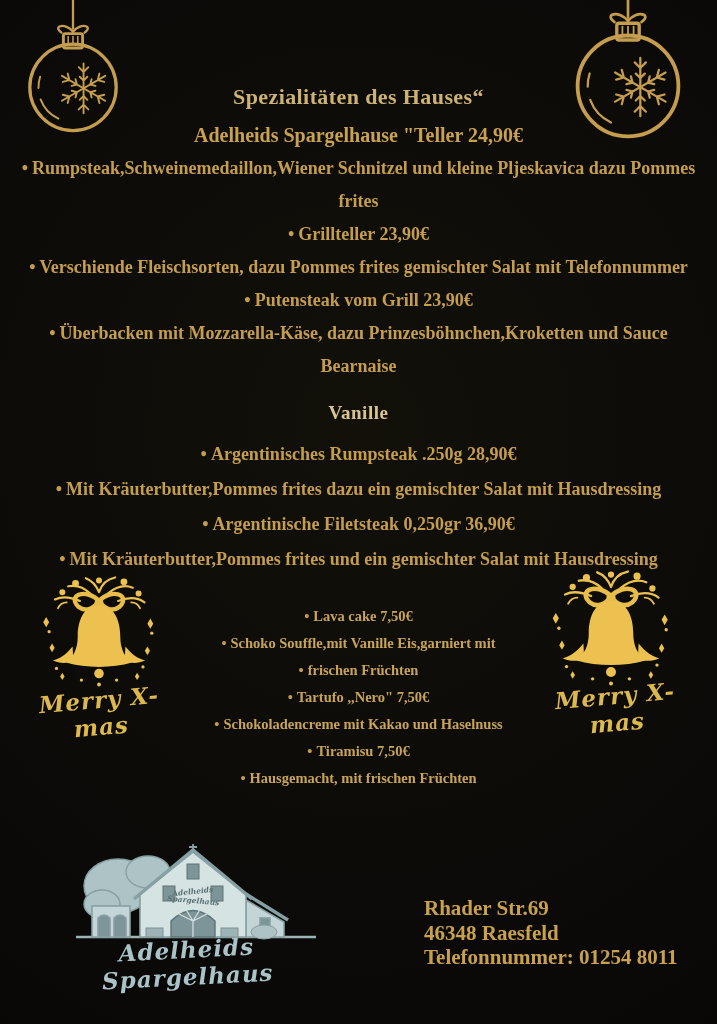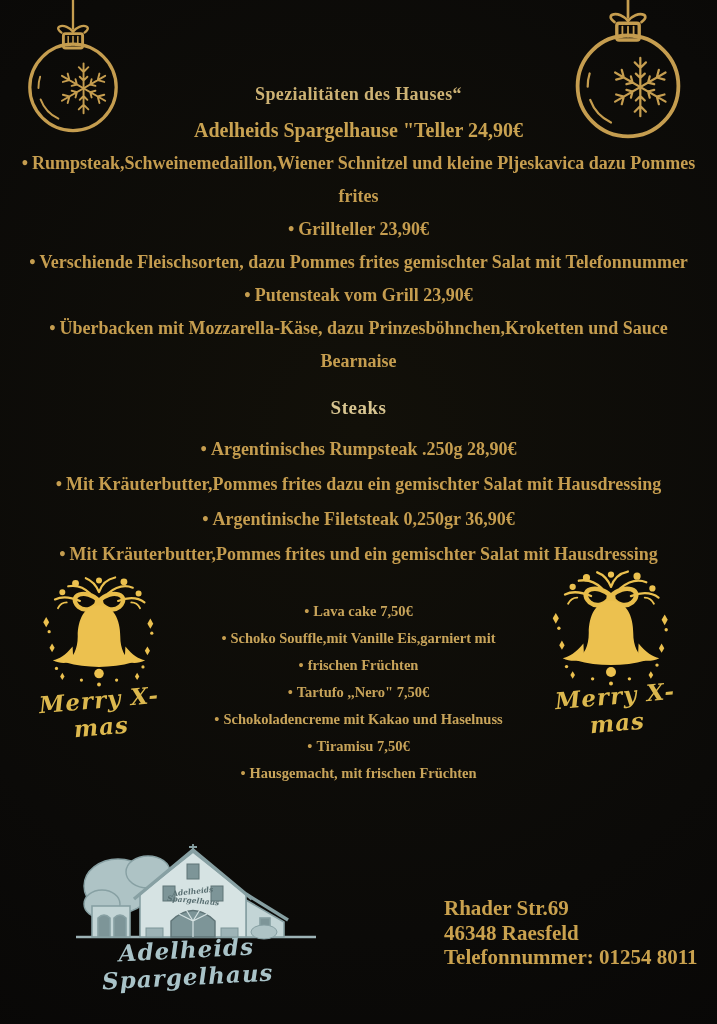--- a/index.html
+++ b/index.html
@@ -2,40 +2,40 @@
 <html><head>
 <meta charset="utf-8">
 <style>
   html,body { margin:0; padding:0; background:#000; }
   .page {
     position:relative; width:717px; height:1024px; overflow:hidden;
     background: radial-gradient(120% 90% at 50% 42%, #121009 0%, #0b0a08 55%, #060505 100%);
     font-family:"Liberation Serif", serif; font-weight:bold;
   }
   .content { position:relative; padding-top:84px; text-align:center; z-index:2; }
-  .title { font-size:18px; color:#cdb274; letter-spacing:.4px; }
+  .title { font-size:22px; color:#cdb274; letter-spacing:.4px; }
   .list  { margin-top:9px; }
   .item  { font-size:18px; line-height:33px; color:#c59d4f; white-space:pre-line; padding:0 5px; }
   .item .dot { color:#c59d4f; margin-right:4px; }
   .first-item { font-size:20px; color:#c9a251; }
   .heading-steaks { margin-top:18px; margin-bottom:12px; font-size:19px; line-height:24px; color:#d8c591; letter-spacing:.5px; }
   .steaks .item { line-height:35px; }
   .desert { margin-top:26px; }
   .heading-desert { font-size:15px; line-height:22px; color:#d2ba7e; }
   .desert-col { width:380px; margin:0 auto; }
   .desert-col .item:first-child { margin-top:12px; }
   .desert .item { font-size:14.5px; line-height:27px; color:#c8a45a; }
   .deco { position:absolute; z-index:1; }
   .script {
     position:absolute; z-index:2; text-align:center;
     font-family:"DejaVu Serif", serif; font-style:italic; font-weight:bold;
   }
   .merry { color:#dcb84e; font-size:23px; transform:rotate(-5deg); letter-spacing:1px; }
   .logo-script { color:#a9c3c8; font-size:23px; transform:rotate(-3deg); letter-spacing:1px; }
-  .address { position:absolute; left:444px; top:896px; z-index:2; text-align:left;
+  .address { position:absolute; left:424px; top:896px; z-index:2; text-align:left;
              color:#c9a14e; font-size:21px; line-height:24.5px; font-weight:bold; }
 </style>
 </head>
 <body>
 
 <div class="page">
 
   <svg class="deco" style="left:25px; top:0px; width:96px;" viewBox="0 0 100 140">
     <g fill="none" stroke="#c59d4f" stroke-width="2.4" stroke-linecap="round">
       <line x1="50" y1="0" x2="50" y2="30"></line>
@@ -91,21 +91,21 @@
       <div class="item first-item"><span>Adelheids Spargelhause "Teller 24,90€</span></div>
       <div class="item"><span class="dot">•</span><span>Rumpsteak,Schweinemedaillon,Wiener Schnitzel und kleine Pljeskavica dazu Pommes
 frites</span></div>
       <div class="item"><span class="dot">•</span><span>Grillteller 23,90€</span></div>
       <div class="item"><span class="dot">•</span><span>Verschiende Fleischsorten, dazu Pommes frites gemischter Salat mit Telefonnummer</span></div>
       <div class="item"><span class="dot">•</span><span>Putensteak vom Grill 23,90€</span></div>
       <div class="item"><span class="dot">•</span><span>Überbacken mit Mozzarella-Käse, dazu Prinzesböhnchen,Kroketten und Sauce
 Bearnaise</span></div>
     </div>
 
-    <div class="heading-steaks">Steaks</div>
+    <div class="heading-steaks">Vanille</div>
 
     <div class="list steaks">
       <div class="item"><span class="dot">•</span><span>Argentinisches Rumpsteak .250g 28,90€</span></div>
       <div class="item"><span class="dot">•</span><span>Mit Kräuterbutter,Pommes frites dazu ein gemischter Salat mit Hausdressing</span></div>
       <div class="item"><span class="dot">•</span><span>Argentinische Filetsteak 0,250gr 36,90€</span></div>
       <div class="item"><span class="dot">•</span><span>Mit Kräuterbutter,Pommes frites und ein gemischter Salat mit Hausdressing</span></div>
     </div>
 
     <div class="desert">
       <div class="desert-col">

